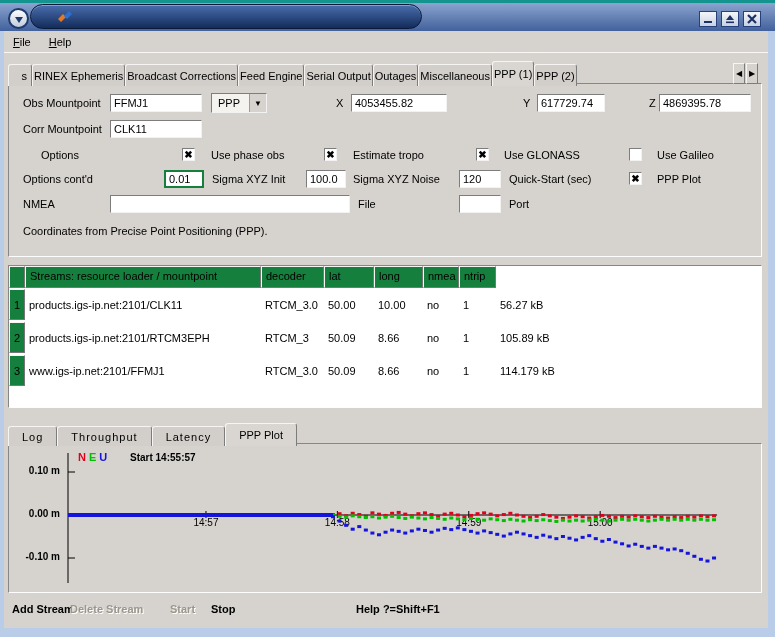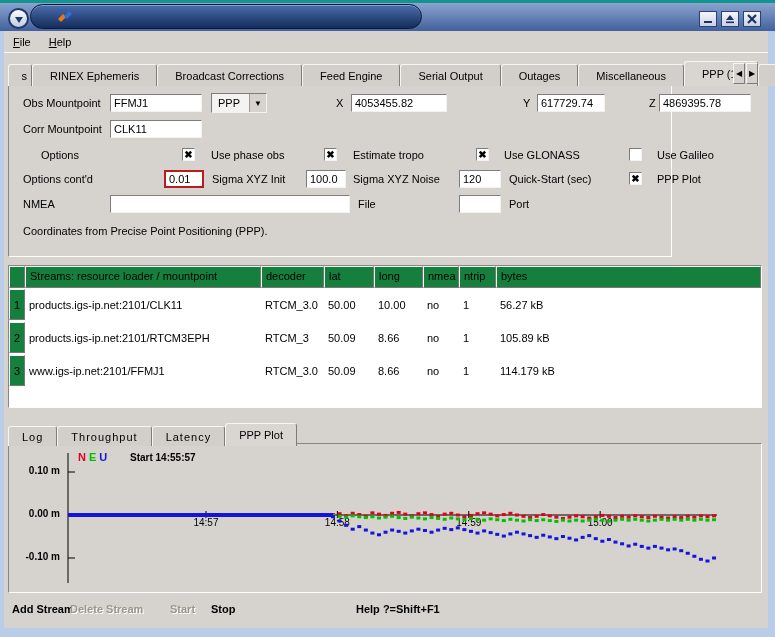--- a/index.html
+++ b/index.html
@@ -29,34 +29,34 @@
   .menu-item{display:inline-block;padding:3px 9px;cursor:default;}
   .menu-item::first-letter{text-decoration:underline;}
   .content{position:absolute;left:4px;top:53px;width:764px;height:575px;background:#d6d3ce;}
   
   .sunken{border:1px solid;border-color:#868686 #fdfdfd #fdfdfd #868686;box-sizing:border-box;}
   .raisedcell{background:#15803d;border:1px solid;border-color:#f6f5f3 #777 #777 #f6f5f3;box-sizing:border-box;}
   
   .maintabs{position:absolute;left:4px;top:8px;height:25px;display:flex;align-items:flex-end;z-index:2;}
   .tab{height:22px;background:#d2cfca;border:1px solid;border-color:#f6f5f3 #7c7c7c #7c7c7c #f6f5f3;
        border-bottom:none;border-radius:3px 3px 0 0;display:flex;align-items:center;
-       padding:0 17px;white-space:nowrap;box-sizing:border-box;cursor:default;}
+       padding:0 1px;white-space:nowrap;box-sizing:border-box;cursor:default;}
   .tab.cut{width:24px;padding:0 4px;overflow:hidden;justify-content:flex-end;}
   .tab.selected{height:25px;background:#d9d6d1;z-index:3;position:relative;}
   .tabarrows{position:absolute;right:10px;top:10px;display:flex;gap:1px;z-index:3;}
   .tabarrow{width:12px;height:21px;background:#d6d3ce;border:1px solid;
             border-color:#f6f5f3 #7c7c7c #7c7c7c #f6f5f3;font-size:8px;
             display:flex;align-items:center;justify-content:center;padding:0;}
   
-  .form-panel{position:absolute;left:4px;top:30px;width:664px;height:174px;}
+  .form-panel{position:absolute;left:4px;top:30px;width:754px;height:174px;}
   .lbl{position:absolute;line-height:18px;white-space:nowrap;}
   .field{position:absolute;height:18px;background:#fff;border:1px solid;
          border-color:#7d7d7d #f2f2f2 #f2f2f2 #7d7d7d;box-sizing:border-box;
          font-family:"Liberation Sans",sans-serif;font-size:11px;padding:0 3px;}
-  .field.focus{border:2px solid #b91c1c;}
+  .field.focus{border:2px solid #15803d;}
   .cb{position:absolute;width:13px;height:13px;background:#fff;border:1px solid;
       border-color:#7d7d7d #f2f2f2 #f2f2f2 #7d7d7d;box-sizing:border-box;
       font-size:10px;font-weight:bold;line-height:11px;text-align:center;color:#000;cursor:default;}
   .combo{position:absolute;height:20px;display:flex;box-sizing:border-box;
          border:1px solid;border-color:#7d7d7d #f2f2f2 #f2f2f2 #7d7d7d;background:#f4f3f0;}
   .combo .val{flex:1;display:flex;align-items:center;padding-left:6px;}
   .combo .arrowbox{width:16px;background:#d6d3ce;border-left:1px solid #9a9a9a;
                    display:flex;align-items:center;justify-content:center;font-size:8px;}
   
   .table-panel{position:absolute;left:4px;top:212px;width:754px;height:143px;background:#fff;}
@@ -209,21 +209,20 @@
 
   <div class="table-panel sunken">
     <div class="thead">
       <div class="th raisedcell c0"></div>
       <div class="th raisedcell c1">Streams:   resource loader / mountpoint</div>
       <div class="th raisedcell c2">decoder</div>
       <div class="th raisedcell c3">lat</div>
       <div class="th raisedcell c4">long</div>
       <div class="th raisedcell c5">nmea</div>
       <div class="th raisedcell c6">ntrip</div>
-      <div class="th raisedcell c7">bytes</div>
     </div>
     <div class="trow">
       <div class="rownum raisedcell c0">1</div>
       <div class="td c1">products.igs-ip.net:2101/CLK11</div>
       <div class="td c2">RTCM_3.0</div>
       <div class="td c3">50.00</div>
       <div class="td c4">10.00</div>
       <div class="td c5">no</div>
       <div class="td c6">1</div>
       <div class="td c7">56.27 kB</div>

